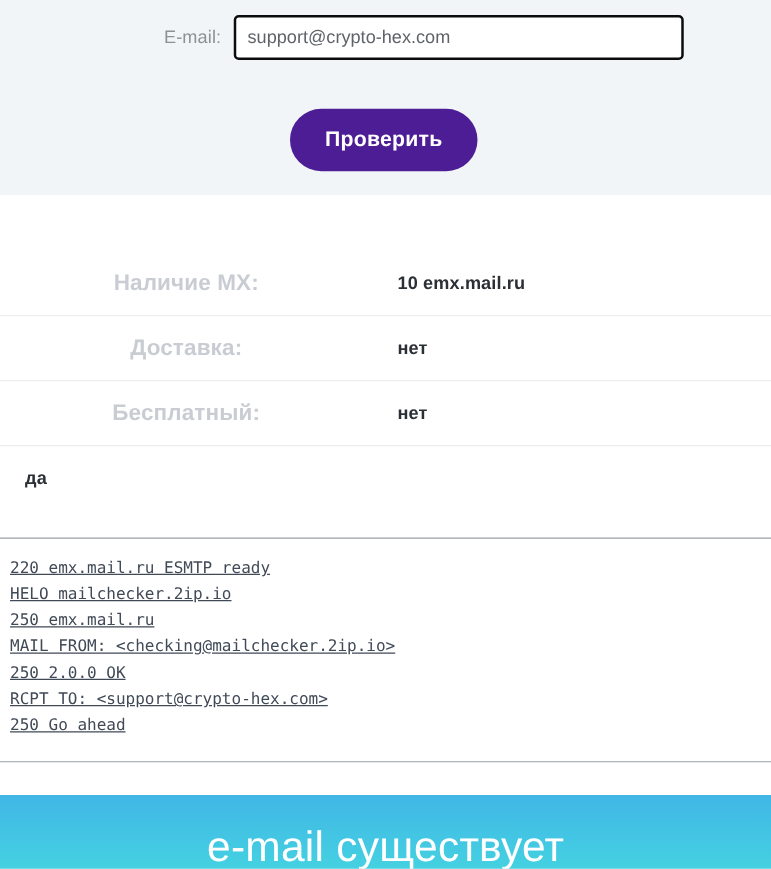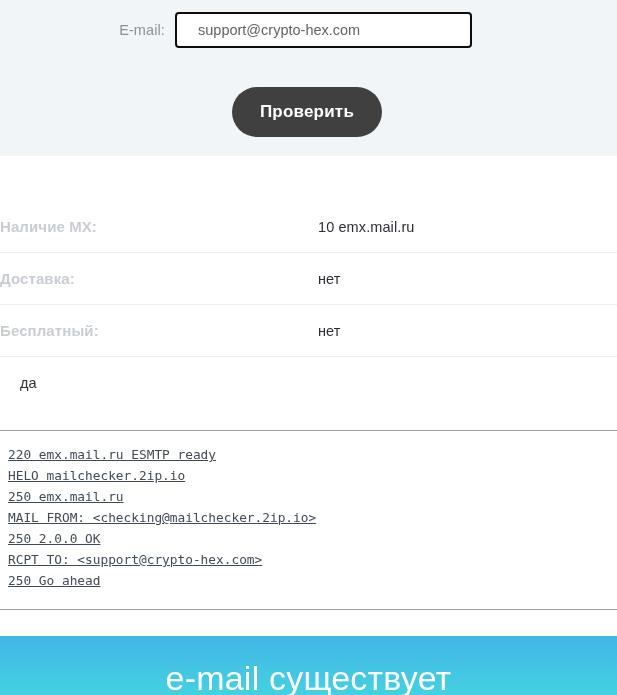--- a/index.html
+++ b/index.html
@@ -21,57 +21,57 @@
 
   
   .form-panel {
     background: #f2f5f7;
     height: 156px;
     position: relative;
   }
   .form-row {
     position: absolute;
     top: 12px;
-    left: 0;
+    left: 12px;
     right: 0;
     height: 36px;
     display: flex;
     align-items: center;
   }
   .form-label {
     width: 175px;
     text-align: right;
     padding-right: 10px;
     box-sizing: border-box;
     color: #8d9197;
     font-size: 14.5px;
     letter-spacing: .1px;
   }
   .email-input {
-    width: 297px;
+    width: 360px;
     height: 36px;
     box-sizing: border-box;
     border: 2px solid #0c0c0c;
     border-radius: 4px;
     background: #ffffff;
     font-family: "Liberation Sans", sans-serif;
     font-size: 14.5px;
     color: #5f6368;
-    padding: 0 21px;
+    padding: 0 9px;
     outline: none;
   }
   .check-btn {
     position: absolute;
     top: 87px;
     left: 232px;
     width: 150px;
     height: 50px;
     border: none;
     border-radius: 26px;
-    background: #404040;
+    background: #4c1d95;
     color: #ffffff;
     font-family: "Liberation Sans", sans-serif;
     font-size: 17px;
     font-weight: bold;
     cursor: pointer;
     letter-spacing: .2px;
   }
 
   
   .results {
@@ -84,33 +84,33 @@
     border-bottom: 1px solid #eceef0;
   }
   .result-row:first-child {
     margin-top: 45px;
   }
   .result-row:last-child {
     border-bottom: none;
   }
   .result-label {
     width: 298px;
-    text-align: left;
+    text-align: center;
     padding-right: 0;
     box-sizing: border-box;
     color: #c9cdd3;
-    font-size: 15px;
+    font-size: 18px;
     font-weight: bold;
     letter-spacing: .1px;
   }
   .result-value {
     padding-left: 20px;
     color: #2b2f36;
     font-size: 14.5px;
-    font-weight: normal;
+    font-weight: bold;
     letter-spacing: .1px;
   }
 
   
   .log-sep-top {
     border-top: 1px solid #9ca0a6;
     margin-top: 22px;
   }
   .smtp-log {
     padding: 13px 8px 10px 8px;

